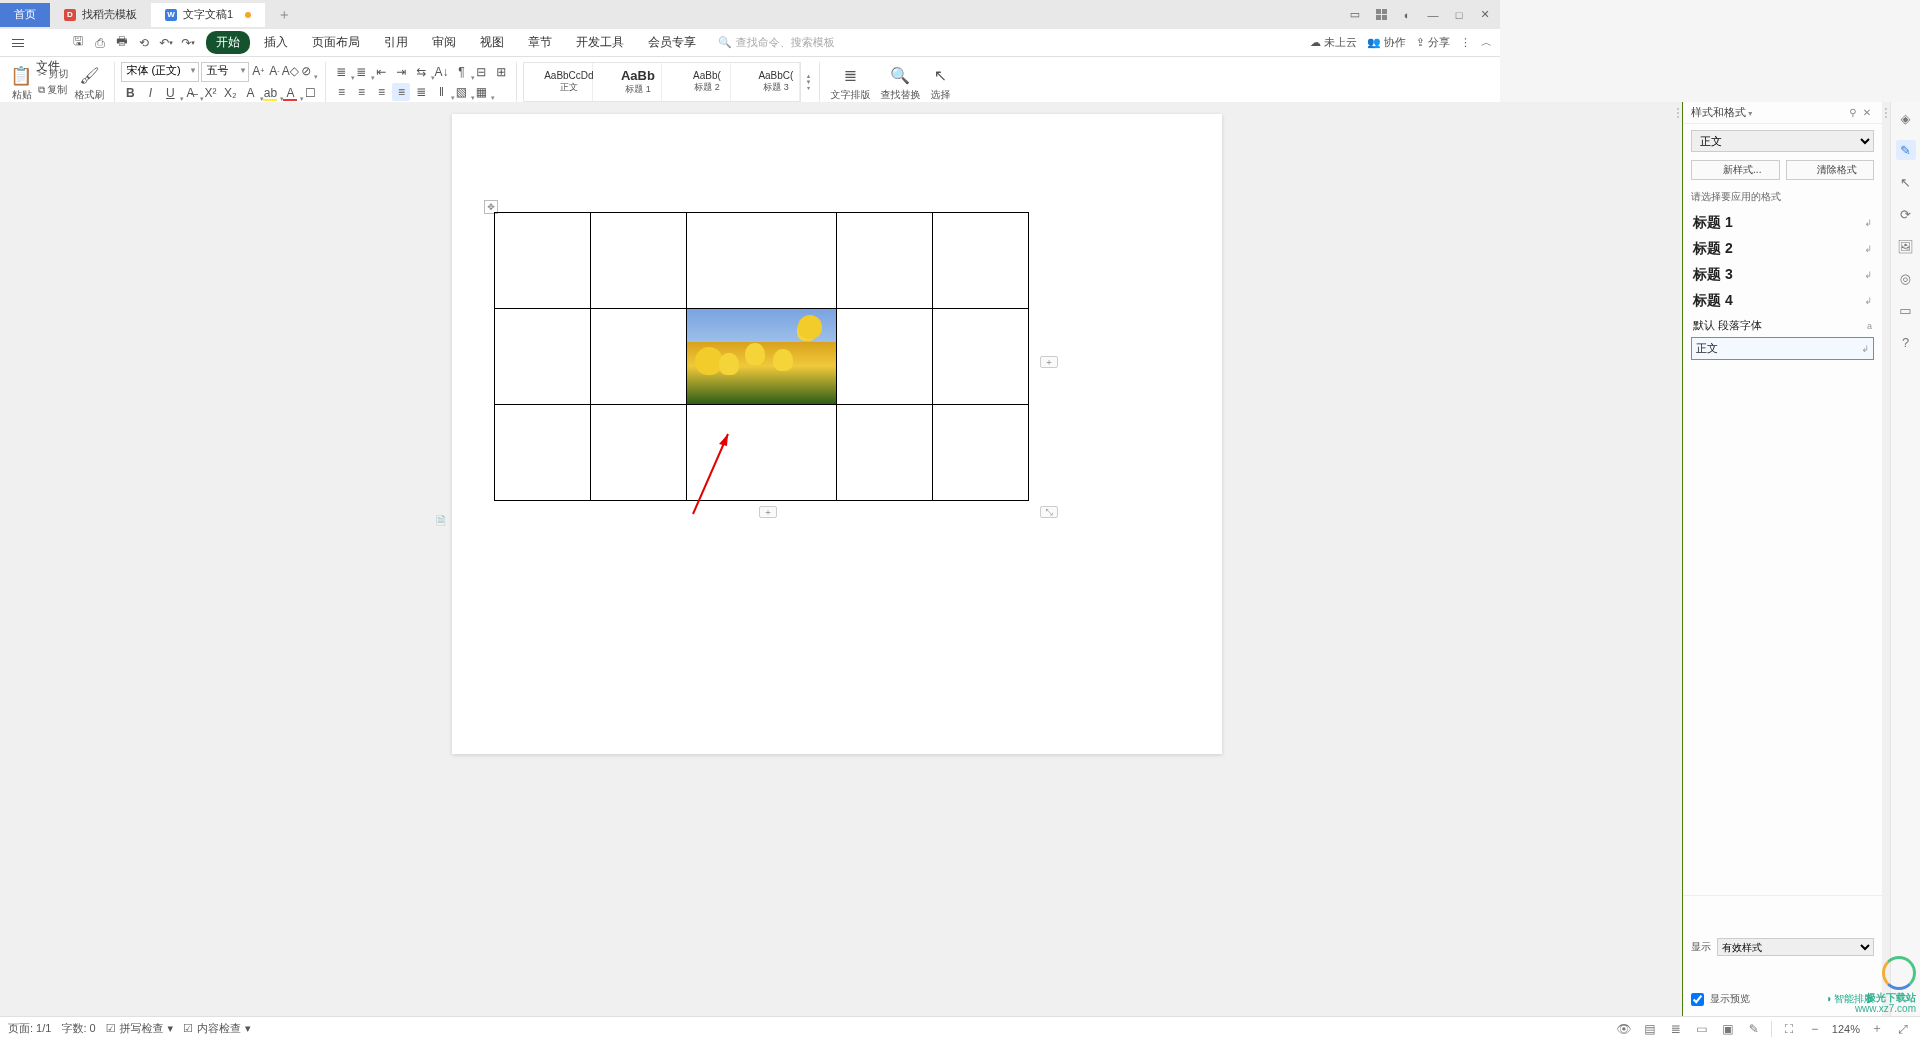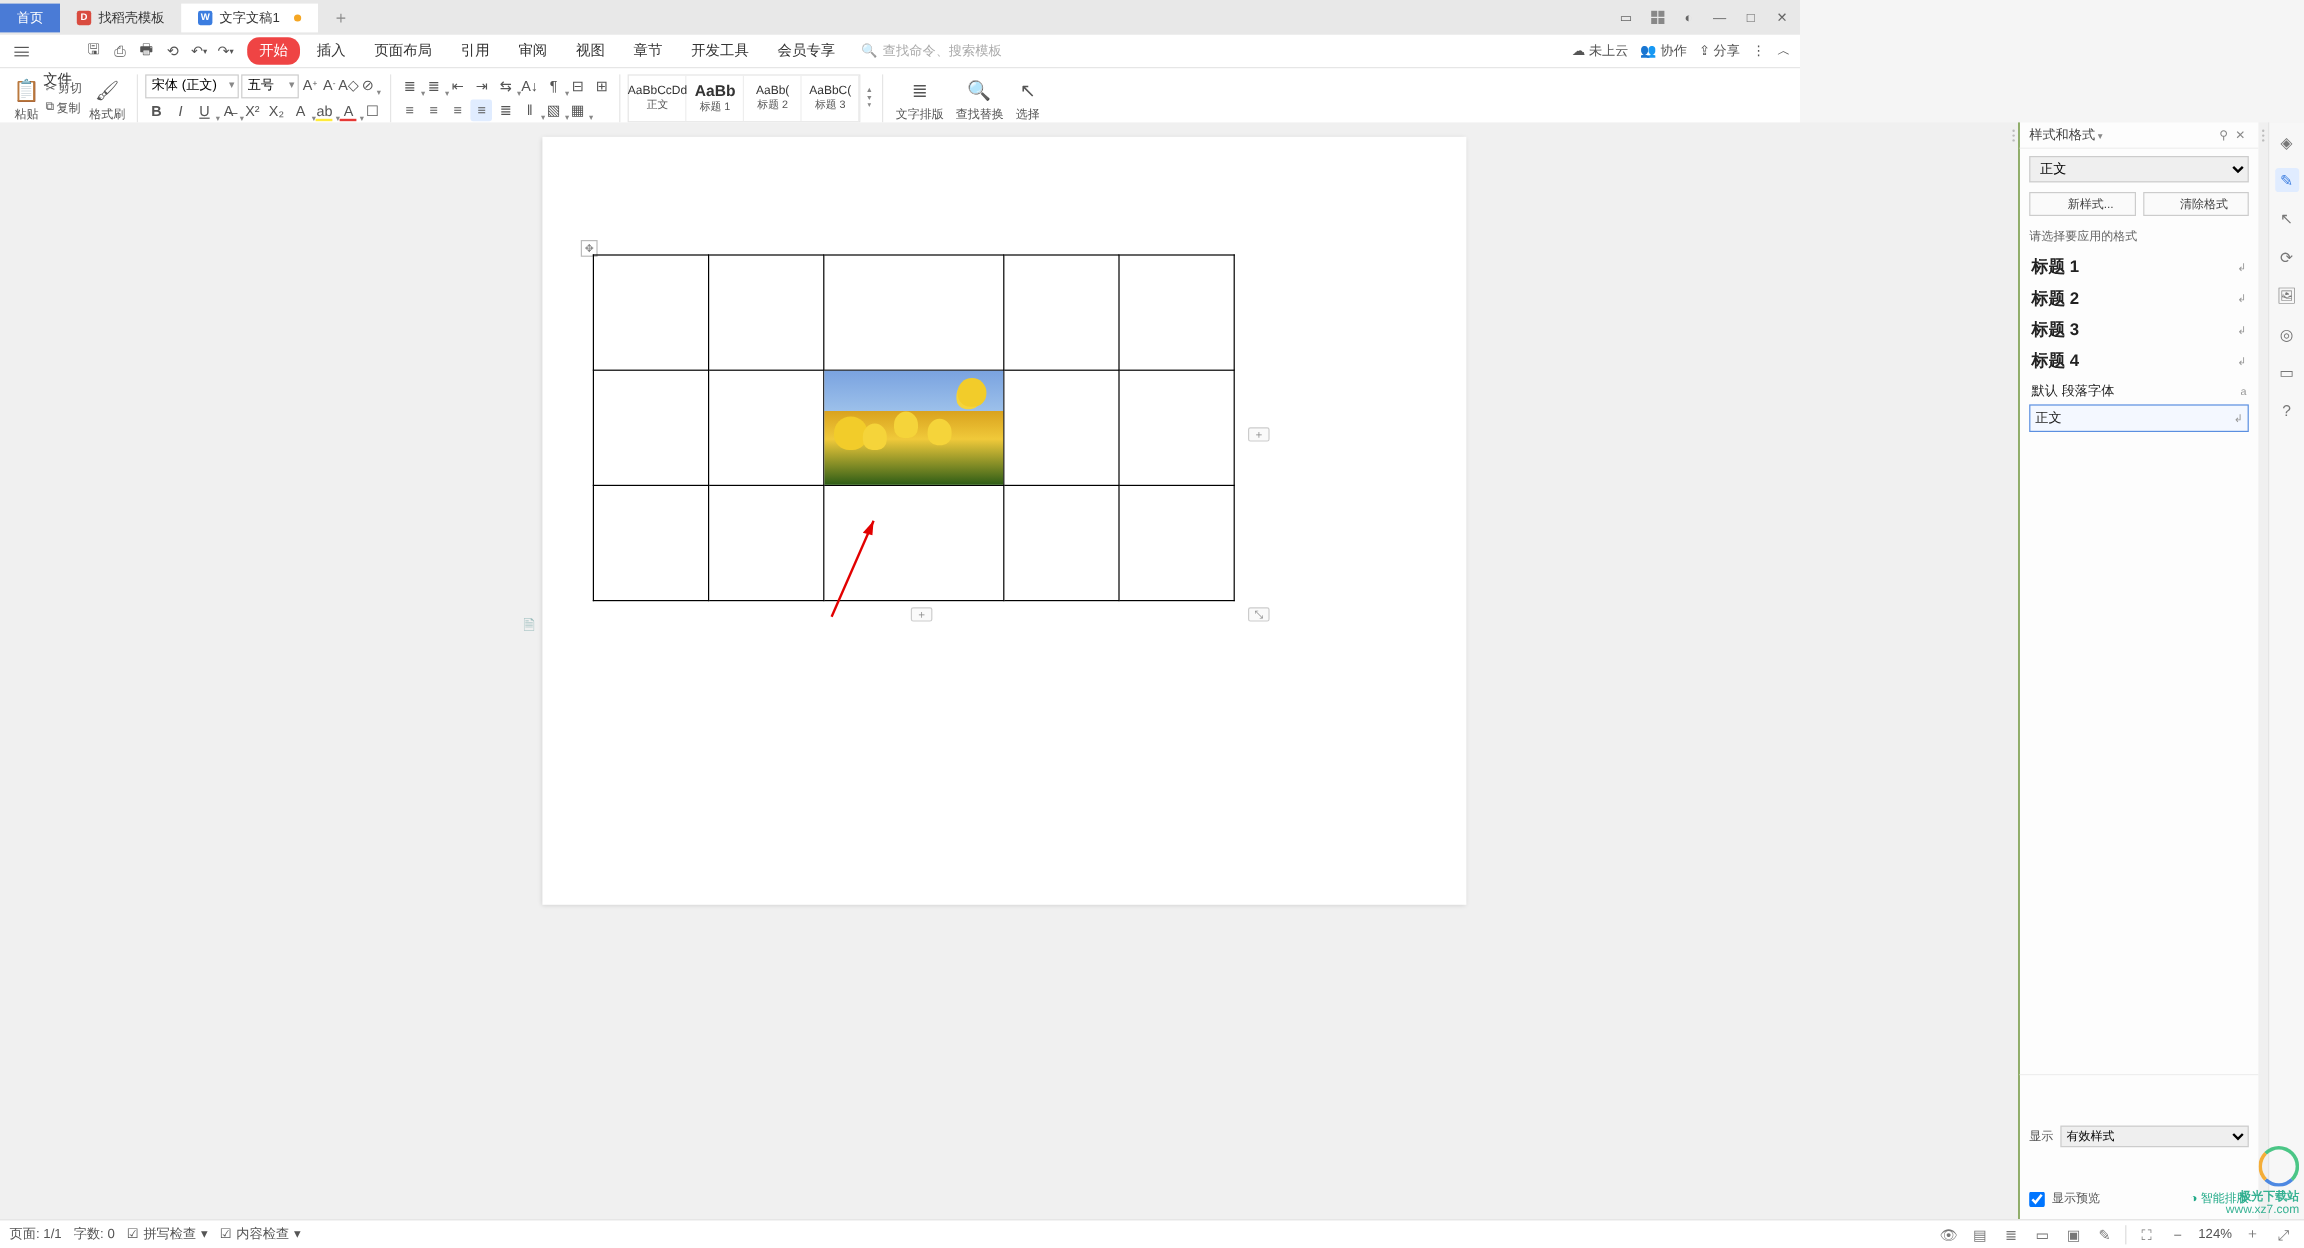--- a/index.html
+++ b/index.html
@@ -21,21 +21,21 @@
 
 
 .menubar { height: 28px; background: #fff; border-bottom: 1px solid #e0e0e0; display: flex; align-items: center; padding: 0 8px; gap: 2px; }
 .menubar .ico { width: 20px; height: 20px; display: flex; align-items: center; justify-content: center; color: #555; font-size: 12px; }
 .menu-file { font-size: 12px; color: #333; padding: 0 6px; margin-top: 47px; }
 .hamburger { display: inline-block; width: 12px; }
 .hamburger::before { content: ""; display: block; border-top: 1px solid #555; border-bottom: 1px solid #555; height: 3px; margin-bottom: 2px; }
 .hamburger::after { content: ""; display:block; border-top:1px solid #555; }
 .menu-tabs { display: flex; gap: 4px; margin-left: 6px; }
 .menu-tab { font-size: 12px; color: #333; padding: 3px 10px; border-radius: 10px; cursor: pointer; }
-.menu-tab.active { background: #ef4444; color: #fff; }
+.menu-tab.active { background: #14532d; color: #fff; }
 .search-box { margin-left: 10px; display: flex; align-items: center; color: #aaa; font-size: 11px; }
 .search-box::before { content: "🔍"; font-size: 11px; margin-right: 4px; opacity:.6; }
 .menu-right { margin-left: auto; display: flex; align-items: center; gap: 10px; font-size: 11px; color: #555; }
 .menu-right .item { display: flex; align-items: center; gap: 3px; }
 .v-sep { width: 1px; height: 16px; background: #ddd; }
 
 
 .ribbon { height: 50px; background: #fff; border-bottom: 1px solid #e0e0e0; display: flex; align-items: center; padding: 2px 8px; gap: 2px; }
 .rgroup { display: flex; flex-direction: column; align-items: center; font-size: 10px; color: #555; padding: 0 4px; }
 .rgroup .top { height: 28px; display: flex; align-items: center; gap: 4px; }
@@ -44,21 +44,21 @@
 .smallbtn { font-size: 10px; color: #555; display: flex; align-items: center; gap: 2px;}
 .ribbon select, .fake-select { border: 1px solid #ccc; font-size: 11px; height: 20px; background: #fff; padding: 0 14px 0 4px; position: relative; }
 .fake-select::after { content: "▾"; position: absolute; right: 3px; top: 2px; font-size: 9px; color: #888; }
 .fontname { width: 78px; }
 .fontsize { width: 48px; }
 .icn { width: 18px; height: 18px; display: inline-flex; align-items: center; justify-content: center; font-size: 12px; color: #555; position:relative;}
 .icn.small{ width:14px;}
 .icn .dd{ position:absolute; right:-4px; bottom:-1px; font-size:7px; color:#888;}
 .color-bar{ position:absolute; bottom:1px; left:2px; right:2px; height:2px;}
 .style-gallery { display: flex; gap: 0; border: 1px solid #e5e5e5; height: 40px; }
-.style-item { width: 48px; border-right: 1px solid #eee; display: flex; flex-direction: column; align-items: center; justify-content: center; font-size: 9px; color: #555; }
+.style-item { width: 48px; border-right: 1px solid #eee; display: flex; flex-direction: column; align-items: center; justify-content: center; font-size: 9px; color: #555; margin-left: 21px; }
 .style-item .prev { font-size: 10px; color: #333; }
 .style-item .prev.big { font-size: 13px; font-weight: bold; }
 .spin { width:10px; display:flex; flex-direction:column; justify-content:center; }
 .spin span{ font-size:6px; color:#888; line-height:6px; text-align:center;}
 
 
 .main { position: absolute; top: 102px; bottom: 24px; left: 0; right: 0; display: flex; background: #f0f0f0; }
 .doc-wrap { flex: 1; overflow: auto; display:flex; justify-content:center; padding-top: 12px; }
 .page { width: 770px; height: 640px; background: #fff; box-shadow: 0 1px 4px rgba(0,0,0,.15); position: relative; }
 .move-handle{ position:absolute; top:86px; left:32px; width:14px;height:14px; border:1px solid #bbb; display:flex; align-items:center; justify-content:center; font-size:9px; color:#888;}

